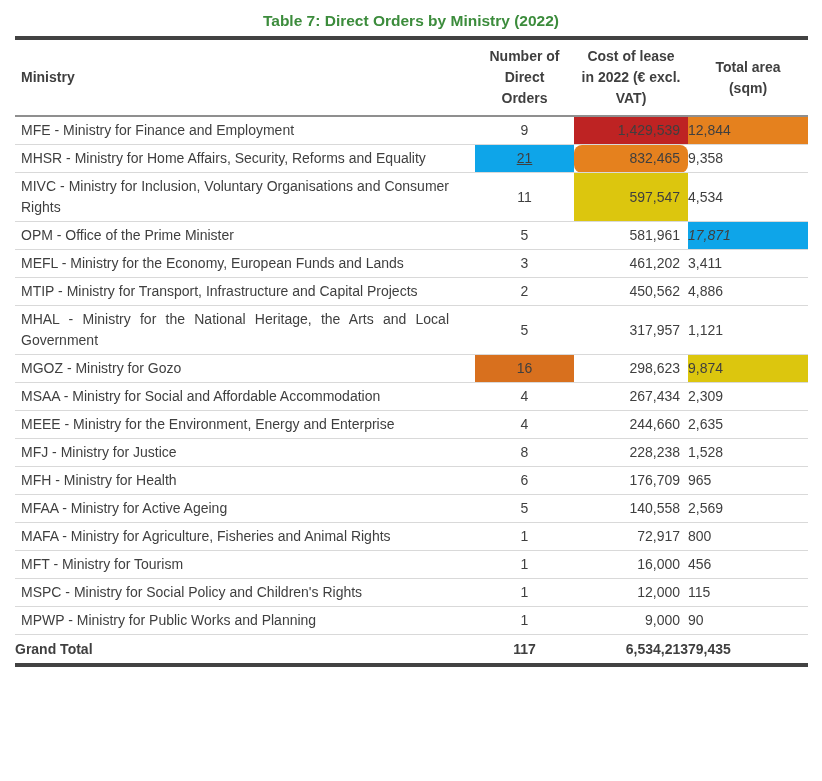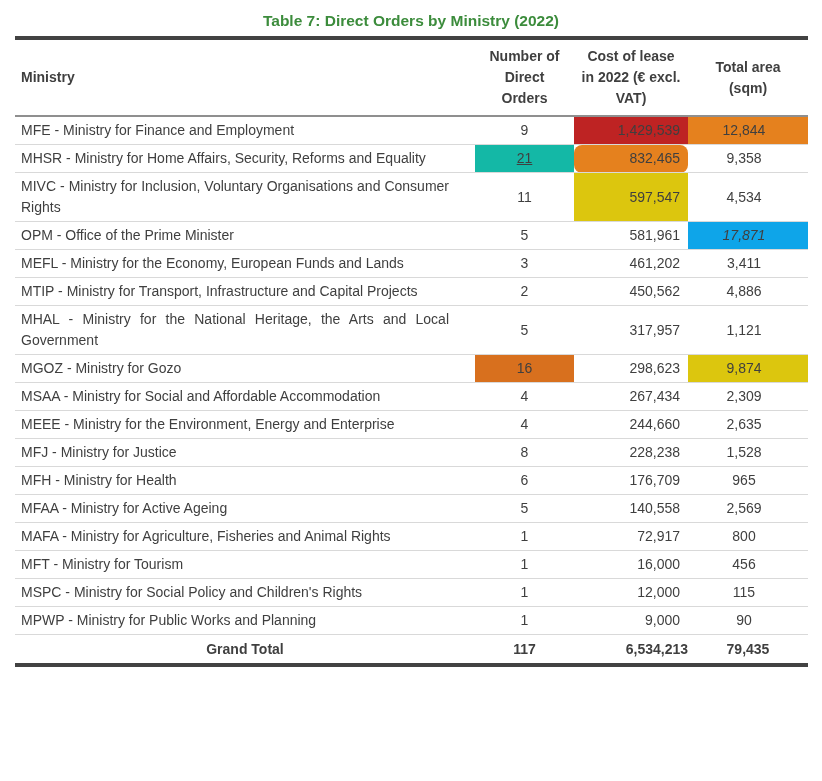--- a/index.html
+++ b/index.html
@@ -51,30 +51,30 @@
   tbody td {
     font-size: 14px;
     line-height: 1.5;
     vertical-align: middle;
     padding: 3px 0;
     border-bottom: 1px solid var(--row-line, #d9d9d9);
   }
   td.d-min  { text-align: justify; padding: 3px 26px 3px 6px; }
   td.d-ord  { text-align: center; }
   td.d-cost { text-align: right; padding-right: 8px; }
-  td.d-area { text-align: center; padding-right: 8px; margin-left: 48px; }
+  td.d-area { text-align: left; padding-right: 8px; margin-left: 48px; }
 
   tr.total-row td {
     font-weight: 700;
     border-top: 1px solid var(--rule-gray, #909090);
     border-bottom: none;
     padding: 6px 0;
     font-size: 14px;
   }
-  tr.total-row td.d-min { text-align: center; margin-top: 35px; }
+  tr.total-row td.d-min { text-align: left; margin-top: 35px; }
 </style>
 </head>
 <body>
 
 <div class="page">
 
   <div class="table-title">Table 7: Direct Orders by Ministry (2022)</div>
 
   <table class="report">
     <colgroup>
@@ -95,21 +95,21 @@
 
   <tr>
     <td class="d-min">MFE - Ministry for Finance and Employment</td>
     <td class="d-ord">9</td>
     <td class="d-cost" style="background: rgb(190, 35, 35); margin-left: 29px;">1,429,539</td>
     <td class="d-area" style="background: rgb(229, 129, 30);">12,844</td>
   </tr>
 
   <tr>
     <td class="d-min">MHSR - Ministry for Home Affairs, Security, Reforms and Equality</td>
-    <td class="d-ord" style="background: #14b8a6; text-decoration: underline;">21</td>
+    <td class="d-ord" style="background: #0ea5e9; text-decoration: underline;">21</td>
     <td class="d-cost" style="background: rgb(229, 129, 30); border-radius: 8px;">832,465</td>
     <td class="d-area">9,358</td>
   </tr>
 
   <tr>
     <td class="d-min">MIVC - Ministry for Inclusion, Voluntary Organisations and Consumer Rights</td>
     <td class="d-ord">11</td>
     <td class="d-cost" style="background: rgb(220, 198, 14);">597,547</td>
     <td class="d-area">4,534</td>
   </tr>

